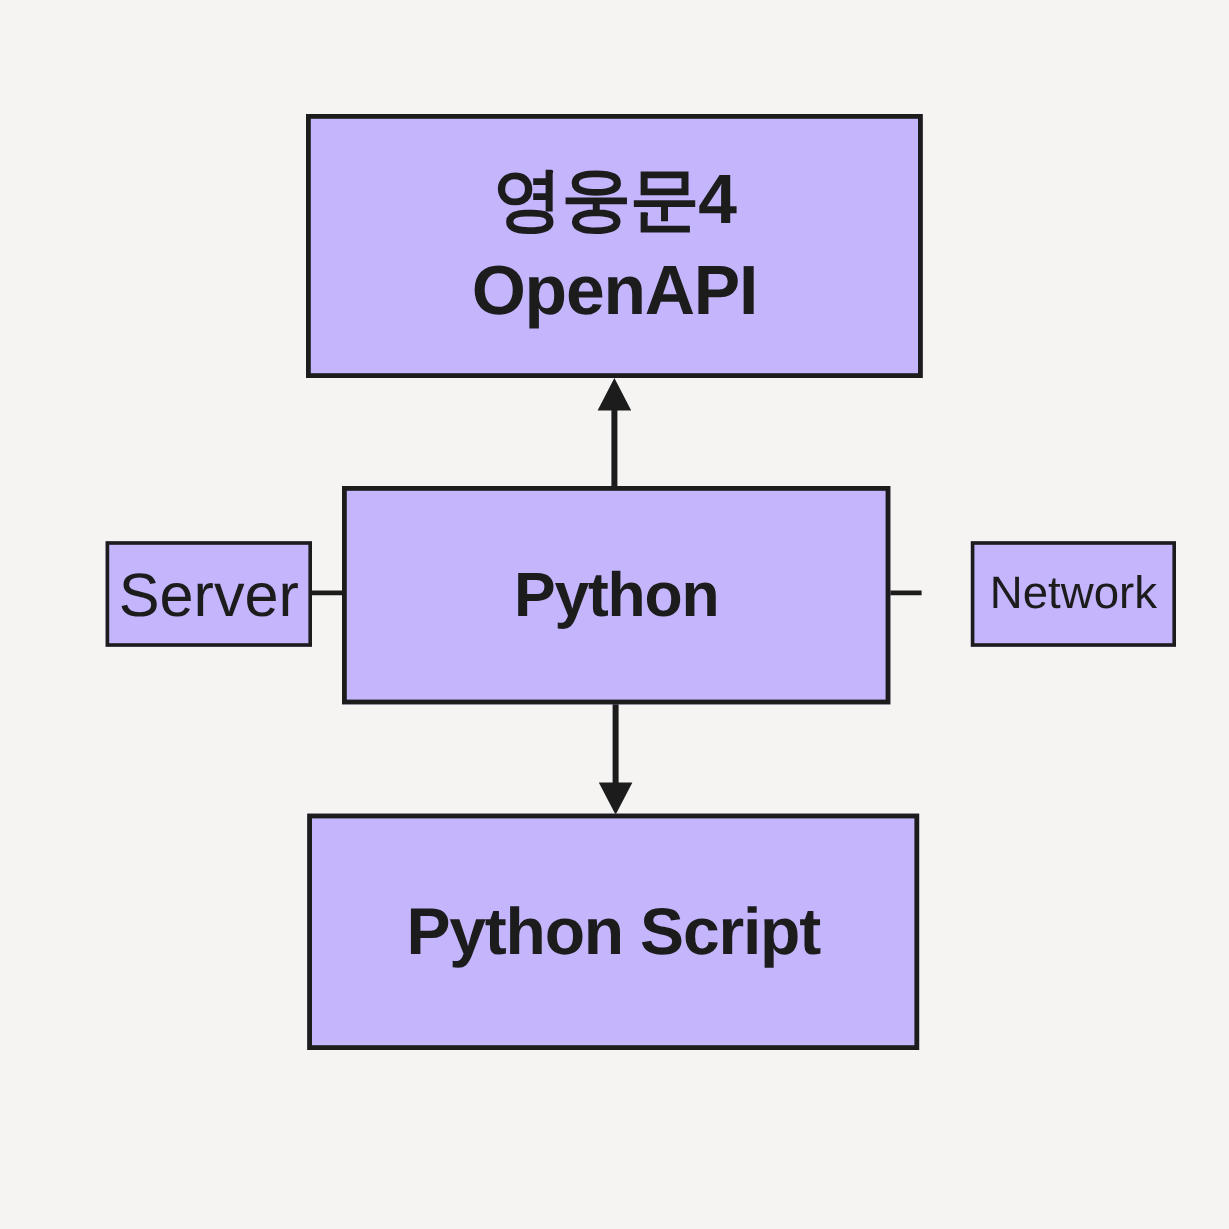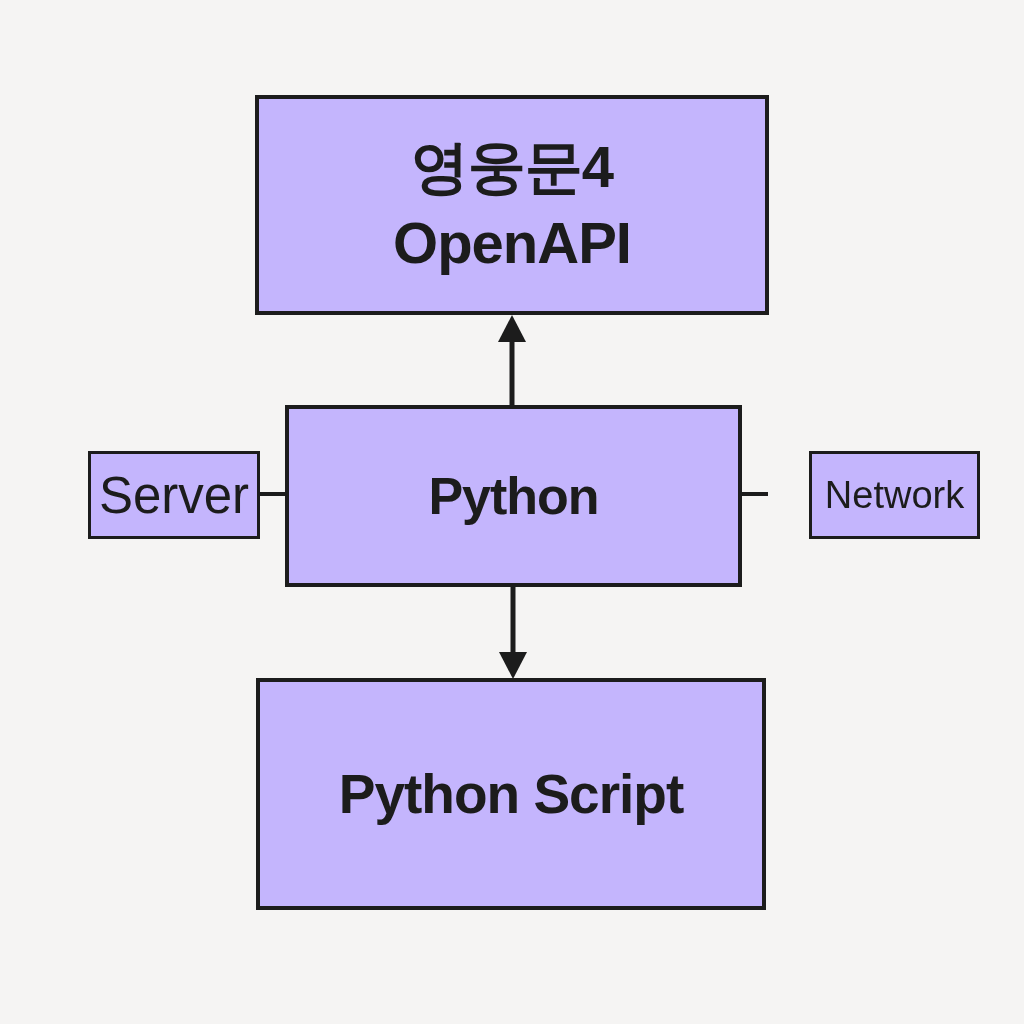--- a/index.html
+++ b/index.html
@@ -54,21 +54,21 @@
   .node-network {
     left: 765px; top: 451px;
     width: 171px; height: 88px;
     border-width: 3px;
     font-size: 38px;
     font-weight: 400;
     margin-left: 44px;
   }
   .node-script {
     left: 256px; top: 678px;
-    width: 510px; height: 232px;
+    width: 510px; height: 197px;
     font-size: 55px;
     font-weight: 600;
     line-height: 71px;
     letter-spacing: -1px;
   }
   .edges {
     position: absolute;
     left: 0; top: 0;
     width: 1024px;
     height: 1024px;

